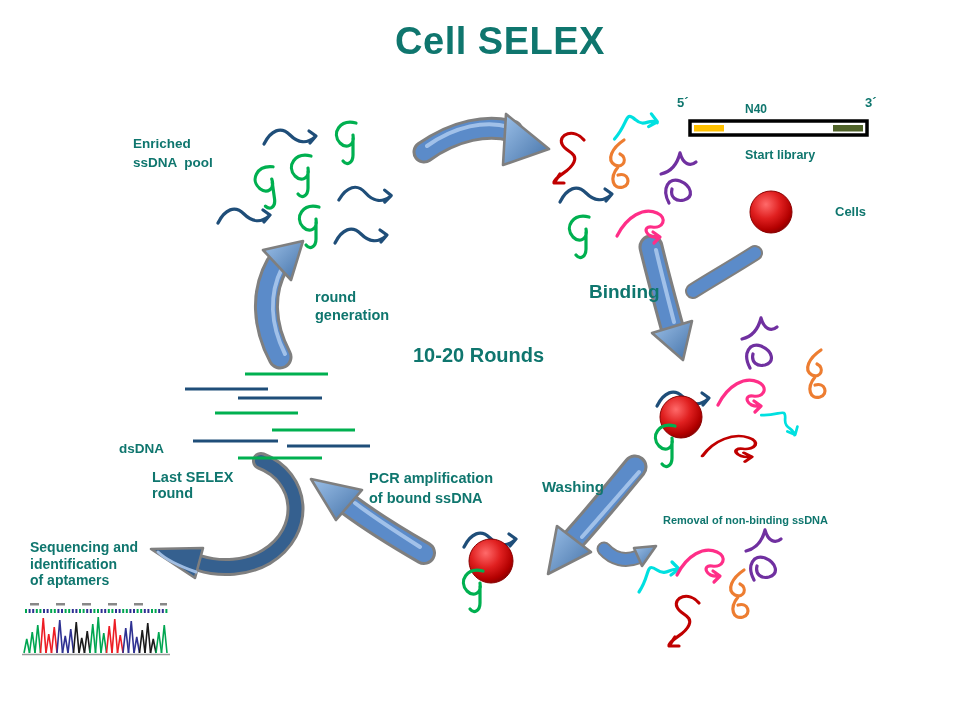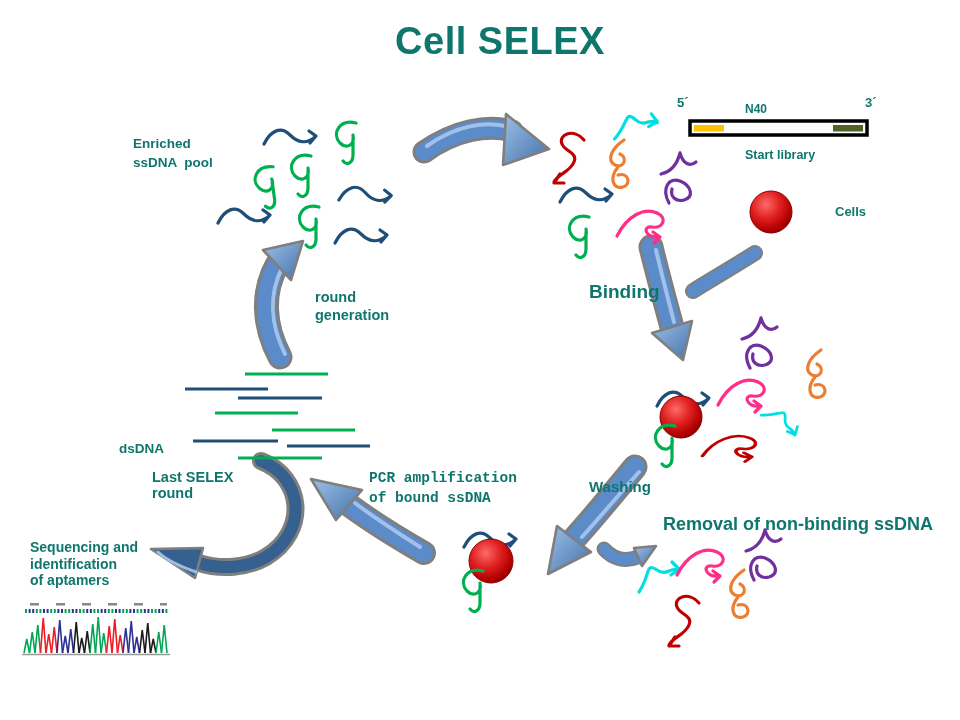--- a/index.html
+++ b/index.html
@@ -21,23 +21,23 @@
   .lbl-five{left:677px;top:95px;font-size:13px;}
   .lbl-three{left:865px;top:95px;font-size:13px;}
   .lbl-n40{left:745px;top:102px;font-size:12px;}
   .lbl-startlib{left:745px;top:148px;font-size:12.5px;}
   .lbl-cells{left:802px;top:204px;font-size:13px;margin-left:33px;}
   .lbl-binding{left:589px;top:280px;font-size:19px;}
   .lbl-rounds{left:413px;top:343px;font-size:20px;}
   .lbl-ssdnagen{left:315px;top:289px;font-size:14.5px;}
   .lbl-dsdna{left:119px;top:409px;font-size:13.5px;margin-top:32px;}
   .lbl-lastselex{left:152px;top:469px;font-size:14.5px;line-height:1.12;}
-  .lbl-pcr{left:369px;top:469px;font-size:14.5px;line-height:1.35;font-family:Liberation Mono, monospace;}
-  .lbl-washing{left:542px;top:478px;font-size:15px;margin-left:47px;}
-  .lbl-removal{left:663px;top:514px;font-size:18px;}
+  .lbl-pcr{left:369px;top:469px;font-size:14.5px;line-height:1.35;}
+  .lbl-washing{left:542px;top:478px;font-size:15px;}
+  .lbl-removal{left:663px;top:514px;font-size:11px;}
   .lbl-seq{left:30px;top:539px;font-size:14px;line-height:1.18;}
 
   
   .ab-out{fill:none;stroke:#7F7F7F;stroke-linecap:round;}
   .ab-fill{fill:none;stroke:#5B8BC9;stroke-linecap:round;}
   .ab-hi{fill:none;stroke:#A9C7EC;stroke-linecap:round;opacity:.9;}
   .ah{fill:url(#agrad);stroke:#7F7F7F;stroke-width:2.6;stroke-linejoin:round;}
   .ah-dark{fill:#35608F;stroke:#7F7F7F;stroke-width:2.6;stroke-linejoin:round;}
   .ds-line{stroke-width:3;stroke-linecap:butt;}
 </style>
@@ -266,20 +266,21 @@
 
 <div class="lbl title">Cell SELEX</div>
 <div class="lbl lbl-enriched">Enriched
 ssDNA  pool</div>
 <div class="lbl lbl-five">5´</div>
 <div class="lbl lbl-three">3´</div>
 <div class="lbl lbl-n40">N40</div>
 <div class="lbl lbl-startlib">Start library</div>
 <div class="lbl lbl-cells">Cells</div>
 <div class="lbl lbl-binding">Binding</div>
+<div class="lbl lbl-rounds">10-20 Rounds</div>
 <div class="lbl lbl-ssdnagen">round
 generation</div>
 <div class="lbl lbl-dsdna">dsDNA</div>
 <div class="lbl lbl-lastselex">Last SELEX
 round</div>
 <div class="lbl lbl-pcr">PCR amplification
 of bound ssDNA</div>
 <div class="lbl lbl-washing">Washing</div>
 <div class="lbl lbl-removal">Removal of non-binding ssDNA</div>
 <div class="lbl lbl-seq">Sequencing and

